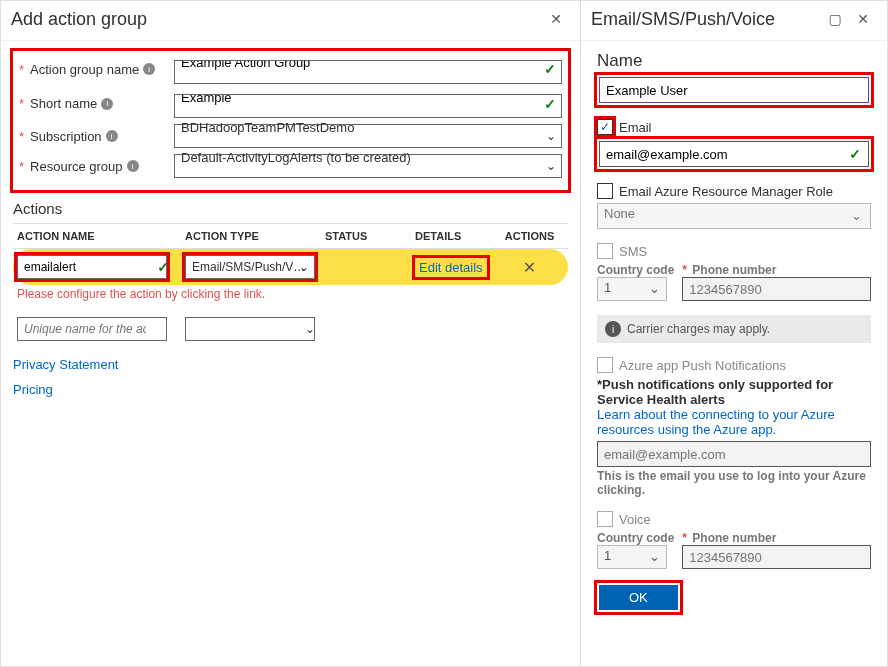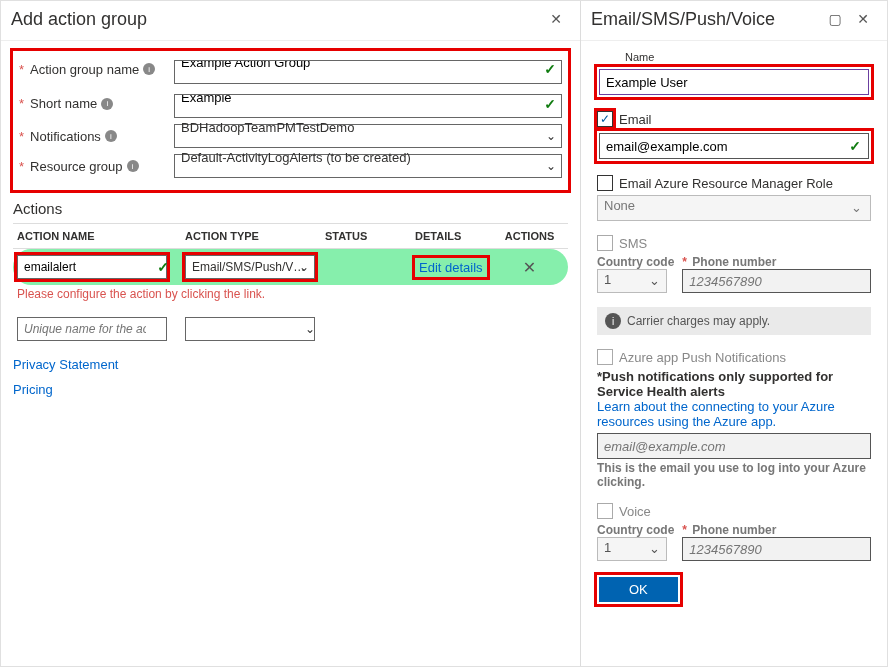--- a/index.html
+++ b/index.html
@@ -32,33 +32,33 @@
   .section-title { font-size: 15px; margin: 10px 0 6px 0; }
   .actions-table { width: 100%; }
   .actions-head { display:flex; font-size:11px; font-weight:600; padding:6px 4px; border-top:1px solid #ddd; border-bottom:1px solid #ddd; }
   .col-name { width: 160px; }
   .col-type { width: 140px; }
   .col-status { width: 90px; }
   .col-details { width: 80px; }
   .col-actions { flex:1; text-align:center; }
 
   .action-row { display:flex; align-items:center; padding:6px 4px; }
-  .action-row.selected { background:#86efac;border-radius:18px; }
+  .action-row.selected { background:#fde047;border-radius:18px; }
   .small-input-wrap { position:relative; }
   .small-input { width:150px; height:24px; border:1px solid #666; padding:2px 20px 2px 6px; font-size:12px;}
   .small-select { width:130px; height:24px; border:1px solid #666; padding:2px 18px 2px 6px; font-size:12px; background:#fff;}
   .placeholder-italic { font-style: italic; color: #888; }
   .link { color:#0066cc; cursor:pointer; }
   .err-text { color:#d9534f; font-size:12px; margin:2px 0 10px 4px;}
 
   
   .r-section { margin-bottom: 14px; }
-  .r-label { font-size:11px; margin-bottom:4px; display:block;margin-left:28px; }
+  .r-label { font-size:17px; margin-bottom:4px; display:block; }
   .r-input { width:100%; height:26px; border:1px solid #555; padding:2px 6px; font-size:13px; }
-  .r-input.disabled { background:#f2f2f2; color:#7f1d1d; font-style:italic; }
+  .r-input.disabled { background:#f2f2f2; color:#7f1d1d; }
   .cb-row { display:flex; align-items:center; gap:6px; margin-bottom:4px; }
   .cb { width:16px; height:16px; border:1px solid #333; display:inline-flex; align-items:center; justify-content:center; font-size:12px; color:#005a9e; background:#fff; cursor:pointer;}
   .cb.disabled { border-color:#aaa; color:#aaa; }
   .muted { color:#888; }
   .select-disabled { width:100%; height:26px; border:1px solid #bbb; background:#f5f5f5; color:#777; padding:2px 6px; position:relative;}
   .tiny-select { width:70px; height:24px; border:1px solid #bbb; background:#f5f5f5; color:#555; padding:2px 16px 2px 6px; position:relative; display:inline-block;}
   .inline-fields { display:flex; gap:8px; align-items:flex-end; }
   .sublabel { font-size:12px; color:#777;font-weight:bold; }
   .carrier { background:#eaeaea; padding:6px 8px; display:flex; align-items:center; gap:6px; font-size:12px; color:#555;}
   .carrier .i { width:16px;height:16px;border-radius:50%;background:#555;color:#fff;font-size:10px;display:flex;align-items:center;justify-content:center;}
@@ -99,21 +99,21 @@
               <span class="info-icon">i</span>
             </div>
           <div class="field-wrap">
             <input class="text-input" value="Example" style="">
             <span class="valid-mark">✓</span>
           </div>
         </div>
         <div class="form-row">
           <div class="label">
               <span class="req">*</span>
-              <span>Notifications</span> 
+              <span>Subscription</span> 
               <span class="info-icon">i</span>
             </div>
           <div class="field-wrap">
             <div class="text-input" style="display:flex;align-items:center;cursor:pointer;">
                 <span>BDHadoopTeamPMTestDemo</span>
               </div>
             <span class="chev">⌄</span>
           </div>
         </div>
         <div class="form-row">

